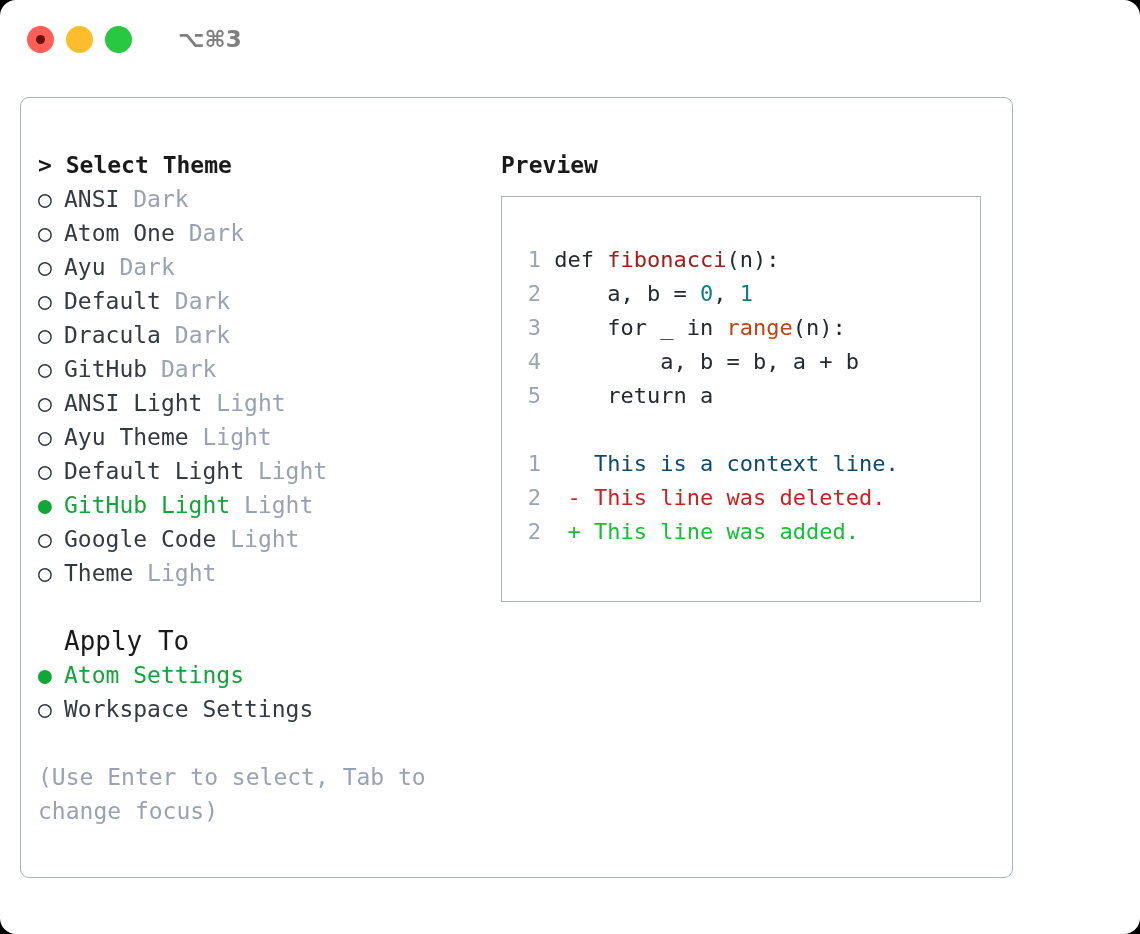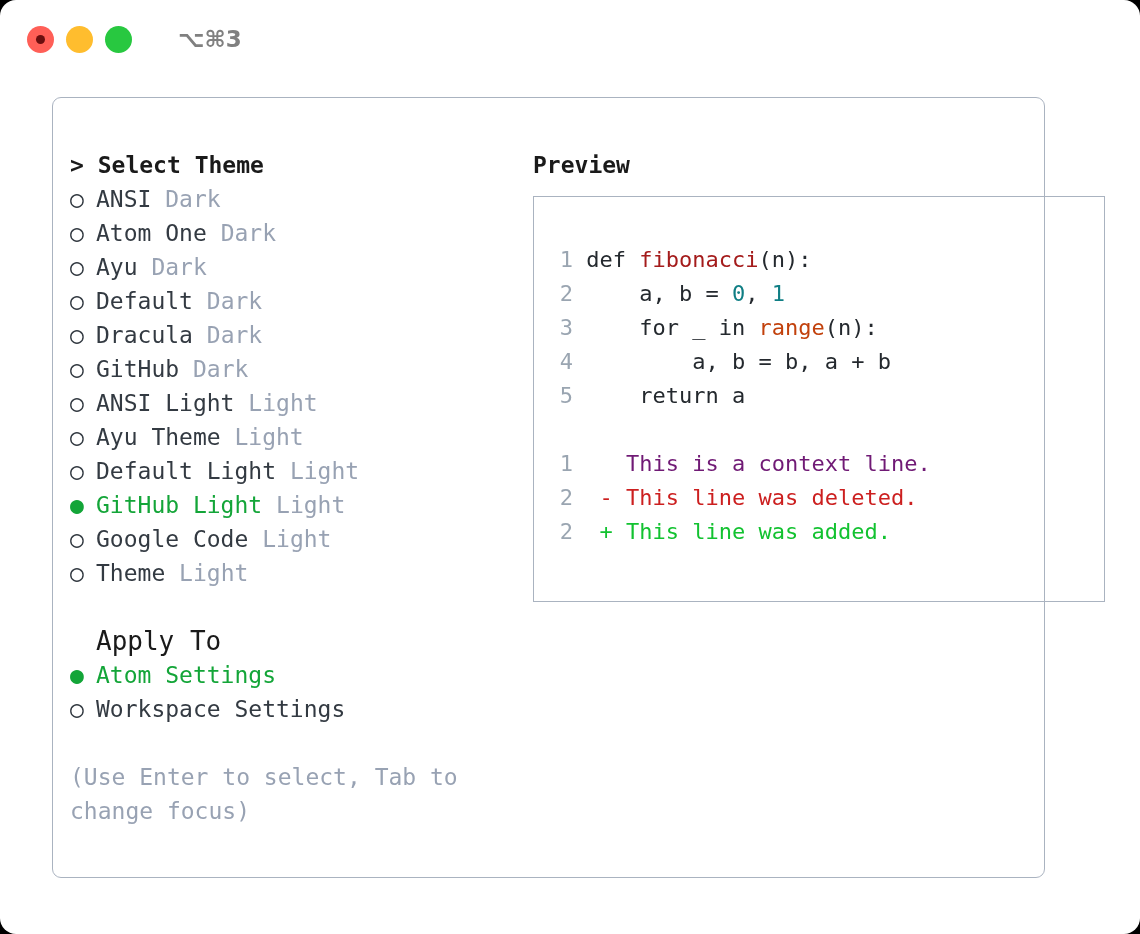--- a/index.html
+++ b/index.html
@@ -69,21 +69,20 @@
   
   #panel {
     position: absolute;
     left: 20px;
     top: 97px;
     width: 993px;
     height: 781px;
     border: 1.6px solid #aab3c0;
     border-radius: 9px;
     box-sizing: border-box;
-    margin-left: 32px;
   }
 
   #panel-inner {
     position: absolute;
     left: 0; top: 0;
     width: 100%;
     height: 100%;
   }
 
   
@@ -149,21 +148,21 @@
   }
   #preview-title {
     font-size: 23px;
     font-weight: bold;
     color: #1a1a1a;
     height: 34px;
     line-height: 34px;
   }
   #preview-box {
     margin-top: 14px;
-    width: 572px;
+    width: 480px;
     height: 406px;
     border: 1.6px solid #aab3c0;
     box-sizing: border-box;
     position: relative;
   }
   #code-area {
     position: absolute;
     left: 11px;
     top: 46px;
     font-size: 22px;
@@ -177,21 +176,21 @@
   .lineno {
     display: inline-block;
     width: 28px;
     text-align: right;
     color: #9aa5b1;
   }
   .code-body { color: #24292e; }
   .tok-func  { color: #a41b1b; }
   .tok-num   { color: #0f7e84; }
   .tok-call  { color: #c2410c; }
-  .diff-context { color: #701a75; }
+  .diff-context { color: #0c4a6e; }
   .diff-del     { color: #cc1f1f; }
   .diff-add     { color: #12c230; }
   .blank-line   { height: 34px; }
 </style>
 </head>
 <body>
 
 <div id="window">
 
   <div id="titlebar">

